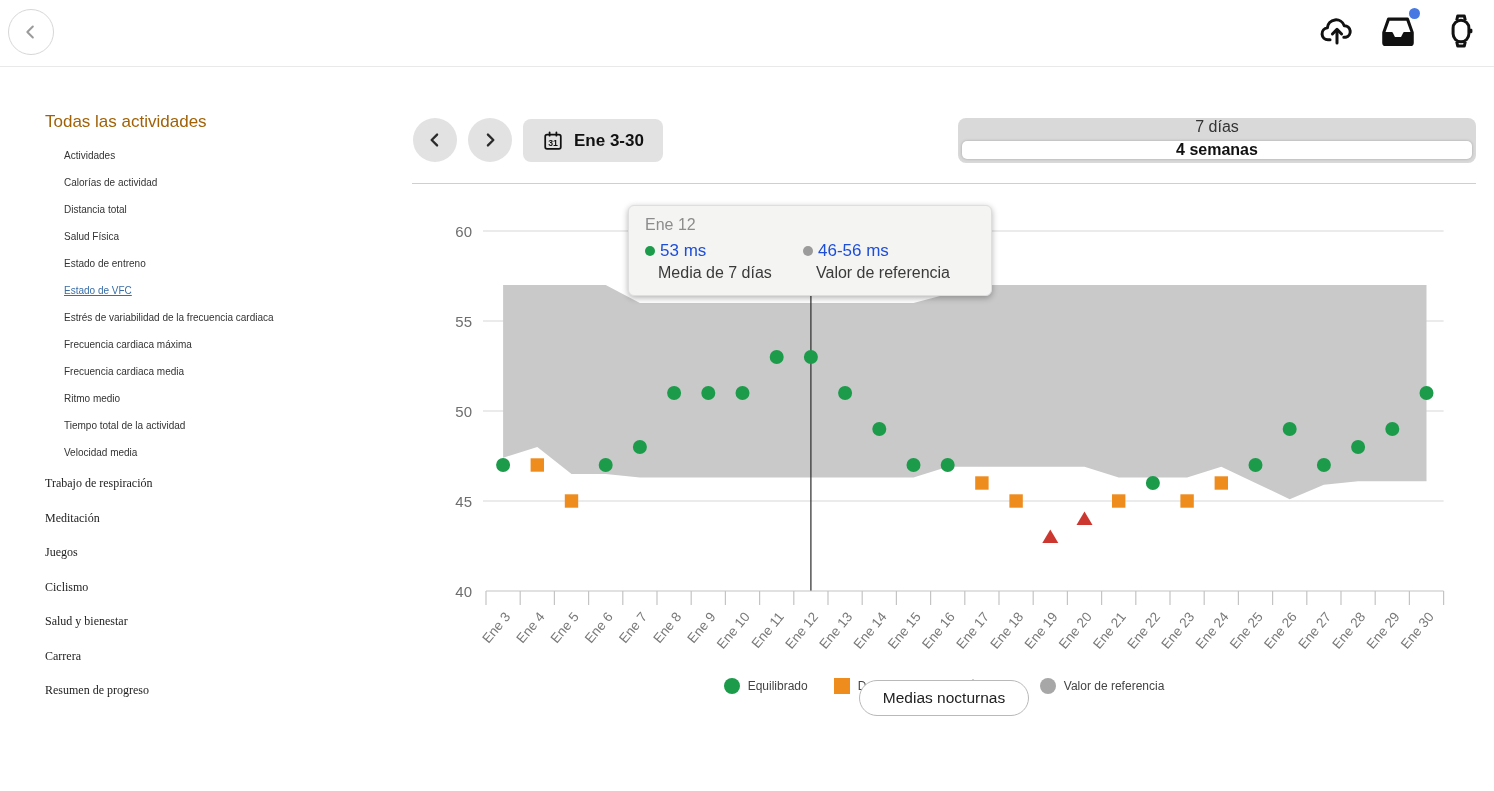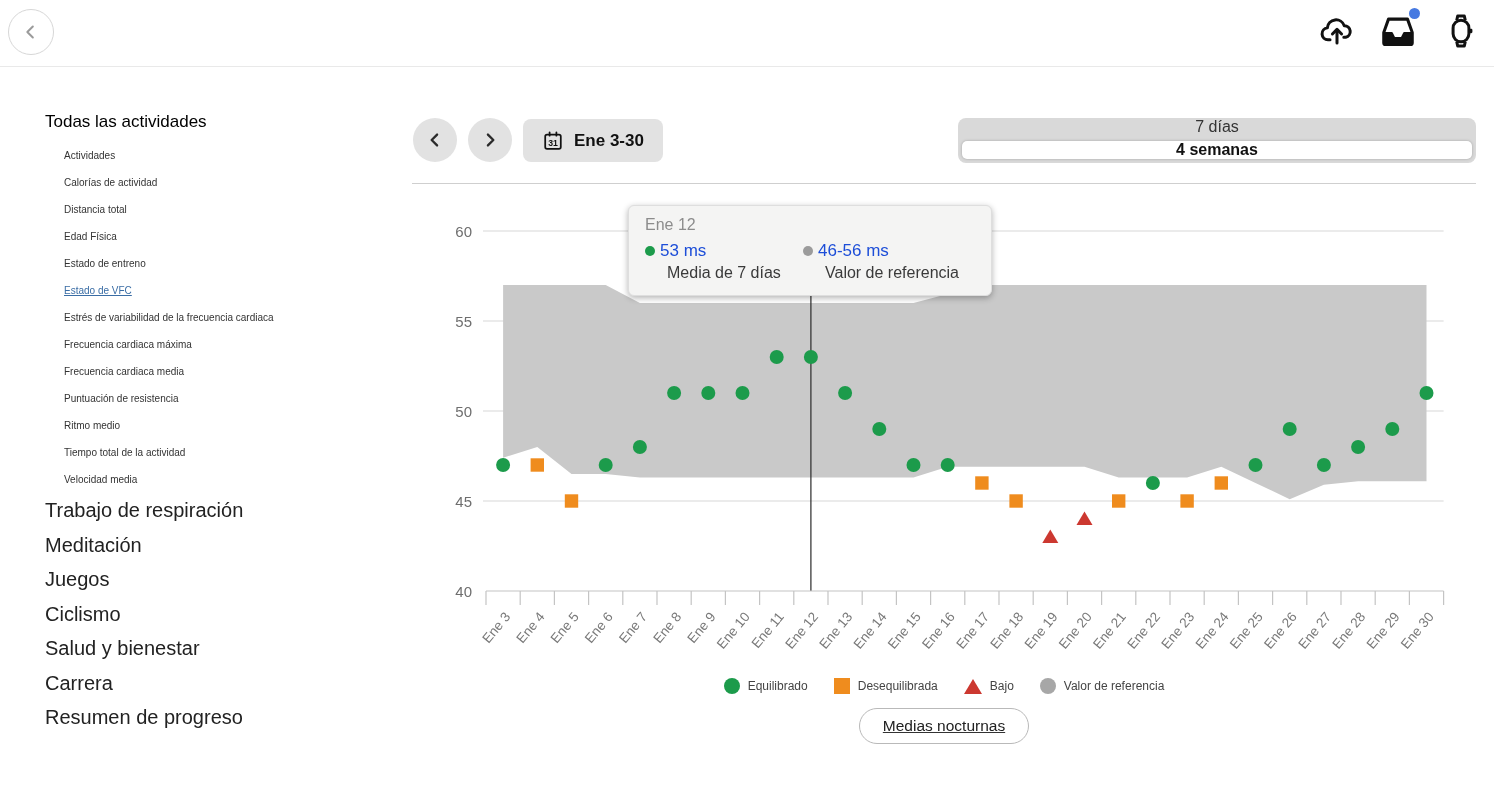--- a/index.html
+++ b/index.html
@@ -15,26 +15,26 @@
   .tb-icon{position:absolute;top:12px;width:38px;height:38px;cursor:pointer;}
   .tb-icon svg{width:38px;height:38px;display:block;}
   .tb-cloud{left:1318px;}
   .tb-inbox{left:1379px;}
   .tb-watch{left:1442px;}
   .notif-dot{position:absolute;right:-3px;top:-4px;width:11px;height:11px;border-radius:50%;
              background:#4679e1;}
 
   
   .sidebar{position:absolute;left:45px;top:112px;width:370px;}
-  .sb-header{font-size:17px;color:#000000;cursor:pointer;margin-bottom:10px;}
+  .sb-header{font-size:17px;color:#a16207;cursor:pointer;margin-bottom:10px;}
   .sidebar ul{list-style:none;margin:0;padding:0;}
   .sb-sub li{margin-left:19px;height:27px;line-height:27px;font-size:10px;color:#333;cursor:pointer;}
   .sb-sub li.selected{color:#3a6da5;text-decoration:underline;}
   .sb-cat{margin-top:15px;}
-  .sb-cat li{height:34.5px;line-height:34.5px;font-size:20px;color:#222;cursor:pointer;}
+  .sb-cat li{height:34.5px;line-height:34.5px;font-size:12px;color:#222;cursor:pointer;font-family:Liberation Serif, serif;}
 
   
   .nav-btn{position:absolute;top:118px;width:44px;height:44px;border-radius:50%;border:none;
            background:#e2e2e2;cursor:pointer;display:flex;align-items:center;justify-content:center;padding:0;}
   .nav-prev{left:413px;} .nav-next{left:468px;}
   .date-pill{position:absolute;left:523px;top:119px;height:43px;border:none;border-radius:8px;
              background:#e2e2e2;display:flex;align-items:center;gap:10px;padding:0 19px;
              font-family:inherit;font-size:17px;font-weight:bold;color:#111;cursor:pointer;}
   .segmented{position:absolute;left:958px;top:118px;width:518px;height:45px;background:#d9d9d9;
              border-radius:8px;display:flex;flex-direction:column;}
@@ -47,27 +47,27 @@
   
   #chart-svg{position:absolute;left:412px;top:190px;}
   .tooltip{position:absolute;left:628px;top:205px;width:330px;background:#f4f4f3;
            border:1px solid #dedede;border-radius:6px;box-shadow:0 2px 6px rgba(0,0,0,.3);
            padding:10px 16px 13px;z-index:5;}
   .tt-date{font-size:16px;color:#8c8c8c;margin-bottom:7px;}
   .tt-cols{display:flex;}
   .tt-col1{width:158px;} .tt-col2{flex:1;}
   .tt-val{font-size:17px;color:#1d4ed8;display:flex;align-items:center;}
   .tt-dot{width:10px;height:10px;border-radius:50%;margin-right:5px;flex:0 0 auto;}
-  .tt-label{font-size:16px;color:#3a3a3a;margin-left:22px;margin-top:3px;}
+  .tt-label{font-size:16px;color:#3a3a3a;margin-left:13px;margin-top:3px;}
 
   
   .legend{position:absolute;left:412px;top:678px;width:1064px;display:flex;
           justify-content:center;align-items:center;gap:26px;}
   .legend-item{display:flex;align-items:center;gap:8px;font-size:12px;color:#444;}
-  .footer-row{position:absolute;left:412px;top:708px;width:1064px;display:flex;justify-content:center;text-decoration:underline;}
+  .footer-row{position:absolute;left:412px;top:680px;width:1064px;display:flex;justify-content:center;}
   .footer-row button{background:#fff;border:1.5px solid #b9b9b9;border-radius:18px;
                      padding:8px 23px;font-family:inherit;font-size:15.5px;color:#222;cursor:pointer;}
 </style>
 </head>
 <body>
 
 <div class="app">
 
   <header class="topbar">
     <button class="back-btn">
@@ -101,27 +101,26 @@
       </svg>
     </span>
   </header>
 
   <aside class="sidebar">
     <div class="sb-header">Todas las actividades</div>
     <ul class="sb-sub" id="sb-sub">
         <li>Actividades</li>
         <li>Calorías de actividad</li>
         <li>Distancia total</li>
-        <li>Edad Física</li>
+        <li>Salud Física</li>
         <li>Estado de entreno</li>
         <li class="selected">Estado de VFC</li>
         <li>Estrés de variabilidad de la frecuencia cardiaca</li>
         <li>Frecuencia cardiaca máxima</li>
         <li>Frecuencia cardiaca media</li>
-        <li>Puntuación de resistencia</li>
         <li>Ritmo medio</li>
         <li>Tiempo total de la actividad</li>
         <li>Velocidad media</li>
       </ul>
     <ul class="sb-cat" id="sb-cat">
         <li>Trabajo de respiración</li>
         <li>Meditación</li>
         <li>Juegos</li>
         <li>Ciclismo</li>
         <li>Salud y bienestar</li>

